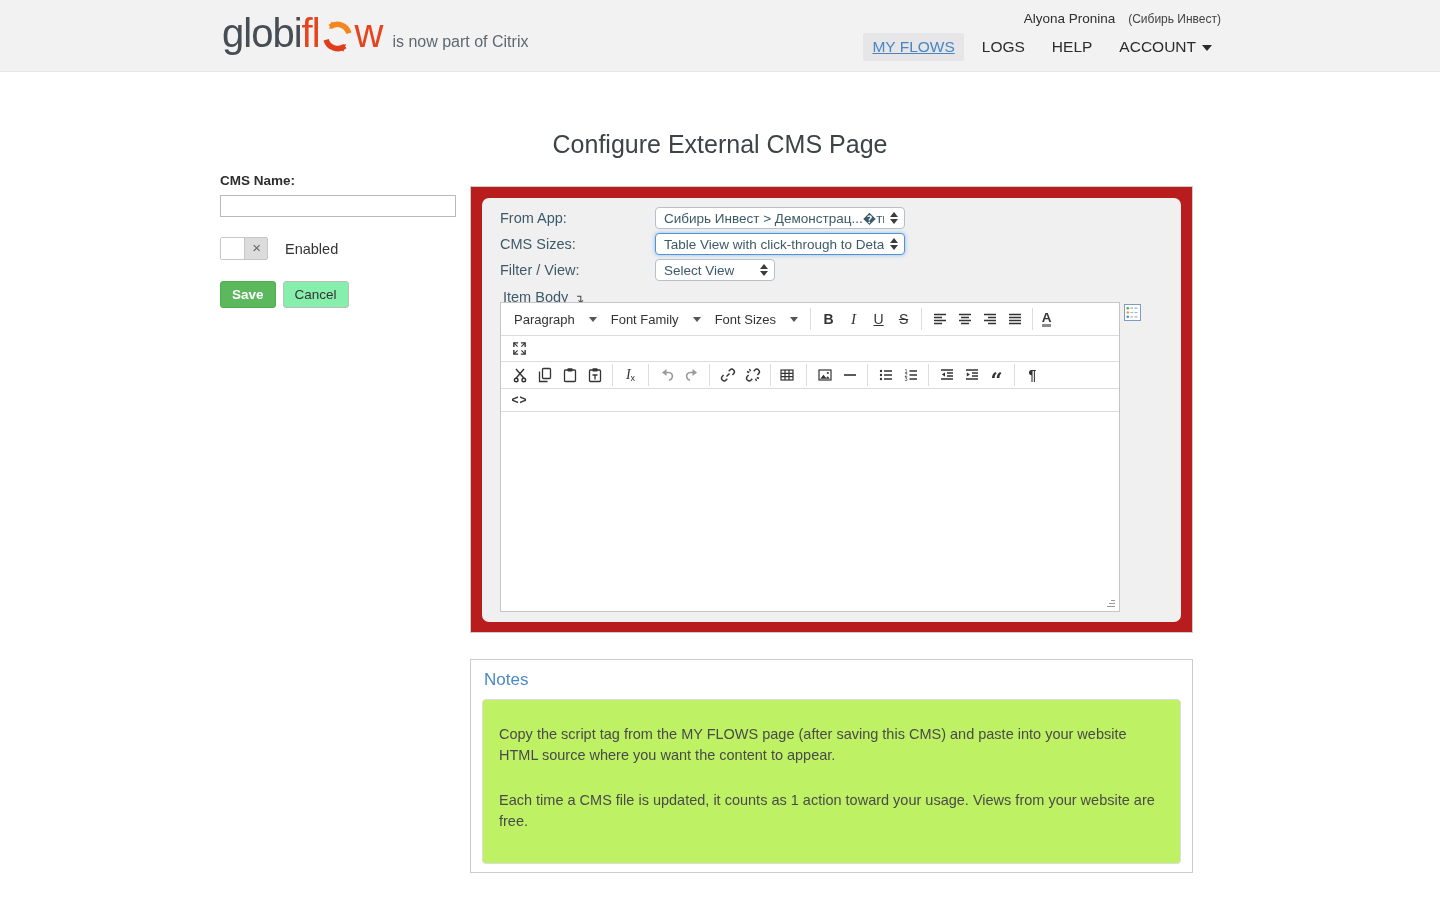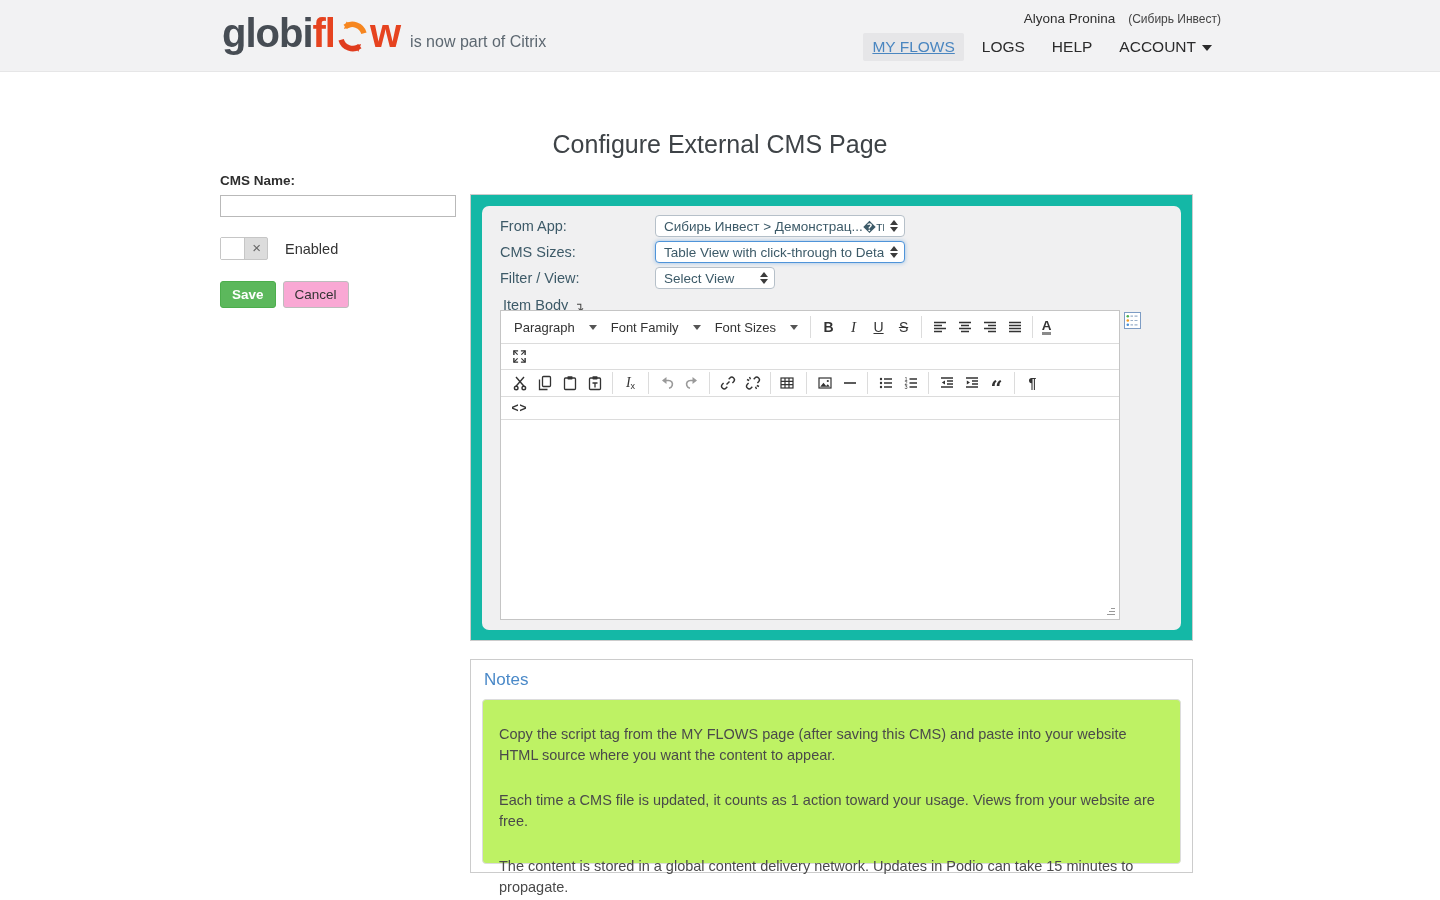--- a/index.html
+++ b/index.html
@@ -1,21 +1,21 @@
 <!DOCTYPE html>
 <html><head>
 <meta charset="utf-8">
 <style>
   * { box-sizing: border-box; margin: 0; padding: 0; }
   html,body { width:1440px; height:900px; background:#fff; font-family:"Liberation Sans",sans-serif; position:relative; overflow:hidden; }
 
   
   .header { position:absolute; left:0; top:0; width:1440px; height:72px; background:#f2f2f3; border-bottom:1px solid #e6e6e7; }
   .logo { position:absolute; left:222px; top:11px; display:flex; align-items:baseline; white-space:nowrap; }
-  .logo .lg { font-size:40px; font-weight:bold; letter-spacing:-1px; }
+  .logo .lg { font-size:40px; font-weight:normal; letter-spacing:-1px; }
   .lg-dark { color:#474d54; }
   .lg-red { color:#e6431f; }
   .lg-o { width:33px; height:33px; align-self:center; margin:6px 1px 0; }
   .lg-tag { font-size:16px; color:#5d6871; margin-left:10px; }
 
   .header-right { position:absolute; right:219px; top:11px; text-align:right; }
   .user-line { font-size:13.5px; color:#2f2f2f; margin-bottom:7px; }
   .user-org { font-size:12px; color:#444;margin-left:9px; }
   .main-nav { display:flex; justify-content:flex-end; align-items:center; gap:9px; }
   .nav-item { font-size:15.5px; color:#2b2b2b; padding:5px 9px; cursor:pointer; display:flex; align-items:center; gap:6px; }
@@ -30,24 +30,24 @@
   .left-form { position:absolute; left:220px; top:173px; width:236px; }
   .cms-label { font-size:13.5px; font-weight:bold; color:#2e2e2e; margin-bottom:7px; }
   .cms-input { width:236px; height:22px; border:1px solid #b9b9b9; background:#fff; font-size:13px; padding:0 5px; outline:none; }
   .toggle-row { display:flex; align-items:center; margin-top:20px; }
   .toggle { width:48px; height:23px; background:#dcdcdc; border:1px solid #c6c6c6; border-radius:2px; position:relative; cursor:pointer; }
   .toggle-knob { position:absolute; left:0; top:0; width:24px; height:21px; background:#fff; border-right:1px solid #c6c6c6; }
   .toggle-x { position:absolute; right:6px; top:1px; font-size:15px; color:#666; }
   .toggle-label { font-size:14.5px; color:#333; margin-left:17px; }
   .btn-row { margin-top:21px; display:flex; align-items:center; gap:7px; }
   .btn-save { background:#5cb85c; border:1px solid #4cae4c; border-radius:3px; color:#fff; font-weight:bold; font-size:13.5px; padding:5px 11px; cursor:pointer; font-family:inherit; }
-  .btn-cancel { background:#f9a8d4; border:1px solid #bdbdbd; border-radius:3px; color:#333; font-size:13.5px; padding:5px 11px; cursor:pointer; font-family:inherit; }
-
-  
-  .config-outer { position:absolute; left:470px; top:194px; width:723px; height:447px; background:#14b8a6; border:1px solid #ccc; }
+  .btn-cancel { background:#86efac; border:1px solid #bdbdbd; border-radius:3px; color:#333; font-size:13.5px; padding:5px 11px; cursor:pointer; font-family:inherit; }
+
+  
+  .config-outer { position:absolute; left:470px; top:186px; width:723px; height:447px; background:#b91c1c; border:1px solid #ccc; }
   .config-inner { position:absolute; left:11px; top:11px; right:11px; bottom:10px; background:#f0f0f1; border-radius:7px; padding:9px 0 0 18px; }
   .cfg-row { display:flex; align-items:center; height:22px; margin-bottom:4px; }
   .cfg-label { width:155px; font-size:14.5px; color:#3d5a68; }
   .sel { display:flex; align-items:center; height:22px; background:#fff; border:1px solid #b6c0c9; border-radius:4px; padding:0 6px 0 8px; font-size:13.5px; color:#3c5a68; cursor:pointer; }
   .sel-txt { overflow:hidden; white-space:nowrap; flex:1; }
   .sel-w250 { width:250px; }
   .sel-w118 { width:120px; }
   .sel.focused { border-color:#4f94d9; box-shadow:0 0 4px rgba(79,148,217,.55); }
   .ud { display:inline-flex; flex-direction:column; align-items:center; gap:2px; margin-left:6px; }
   .ud i { display:block; width:0; height:0; border-left:4px solid transparent; border-right:4px solid transparent; }
@@ -403,15 +403,14 @@
       </svg>
 
   </div>
 </div>
 
 <div class="notes-outer">
   <div class="notes-title">Notes</div>
   <div class="notes-inner">
     <p>Copy the script tag from the MY FLOWS page (after saving this CMS) and paste into your website HTML source where you want the content to appear.</p>
     <p>Each time a CMS file is updated, it counts as 1 action toward your usage. Views from your website are free.</p>
-    <p>The content is stored in a global content delivery network. Updates in Podio can take 15 minutes to propagate.</p>
   </div>
 </div>
 
 </body></html>

